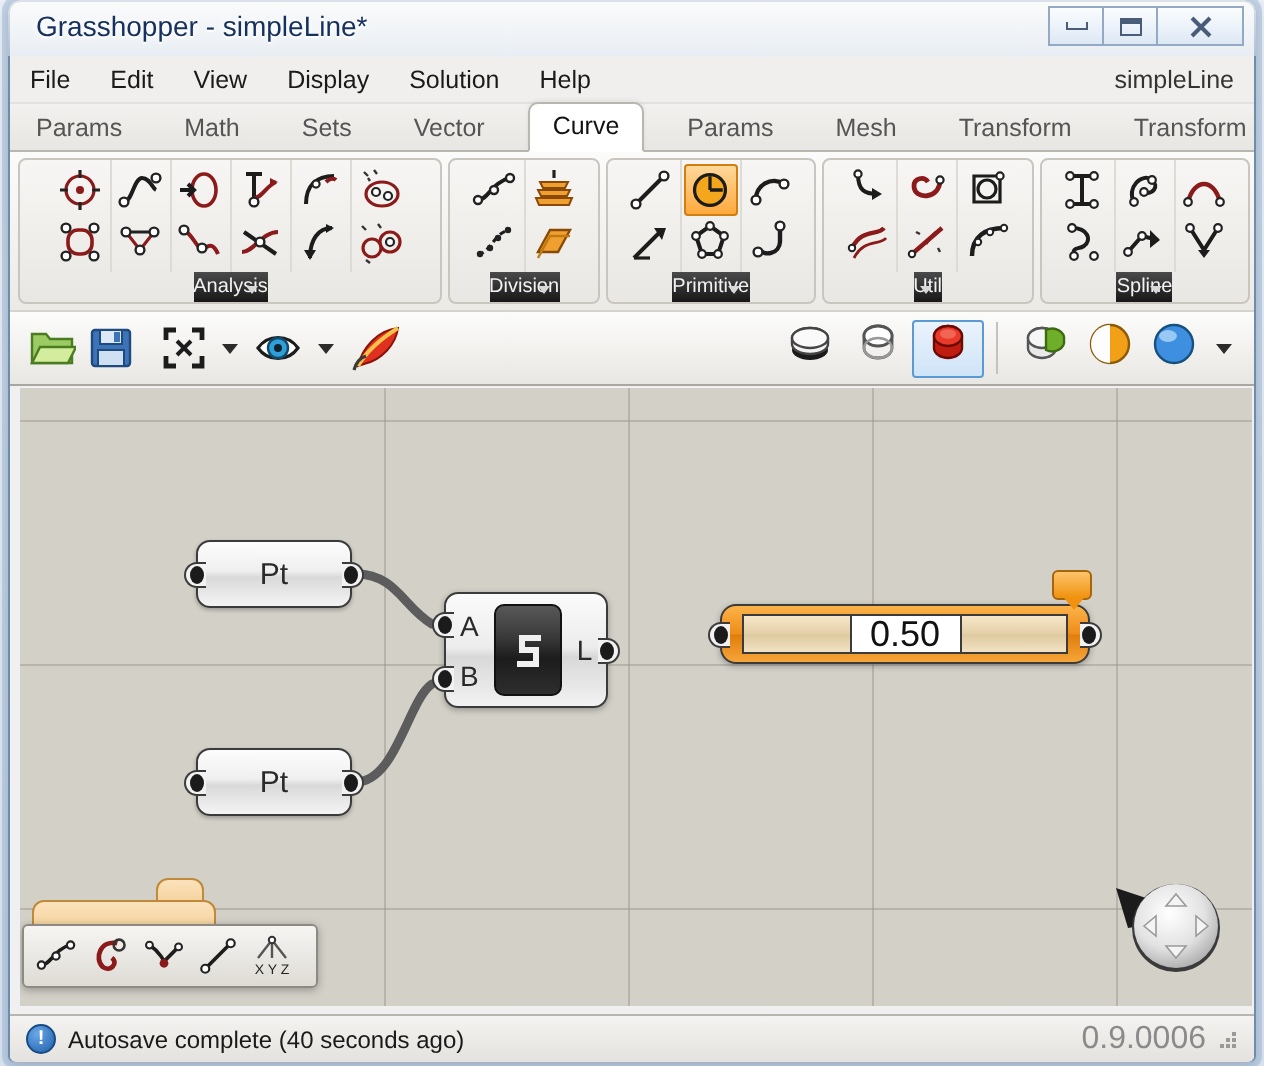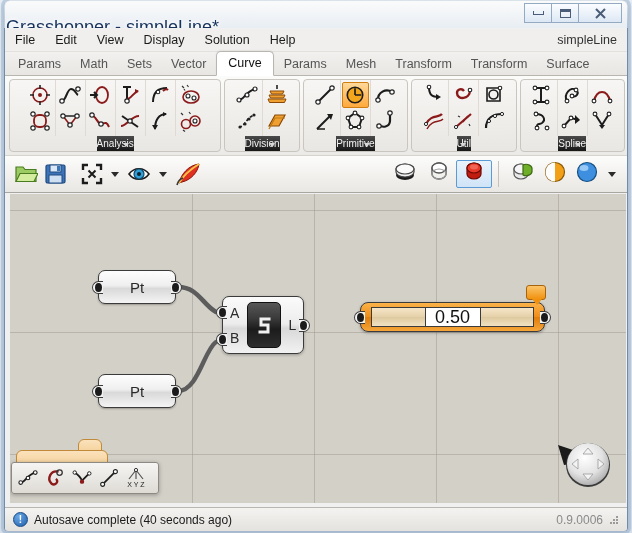--- a/index.html
+++ b/index.html
@@ -37,25 +37,24 @@
   }
 
   
   .titlebar {
     position: absolute; left: 4px; top: 0; right: 4px; height: 28px;
     border-radius: 6px 6px 0 0;
     background: linear-gradient(180deg, rgba(255,255,255,.75), rgba(226,236,247,.55));
     overflow: hidden;
   }
   .title-text {
-    position: absolute; left: 2px; top: 5px;
-    font-size: 18px; color: #15315c;
+    position: absolute; left: 14px; top: 5px;
+    font-size: 14px; color: #15315c;
     text-shadow: 0 0 4px #fff, 0 0 8px #fff, 0 1px 0 #fff;
     white-space: nowrap;
-    margin-top: 12px;
   }
   .winbtns { position: absolute; right: 6px; top: 3px; display: flex; gap: 0; }
   .winbtn {
     width: 28px; height: 20px;
     border: 1px solid #93a9c4;
     background: linear-gradient(180deg,#fbfdff,#dde8f4);
     display: flex; align-items: center; justify-content: center;
     color: #3a4a60; font-size: 12px; line-height: 1;
   }
   .winbtn + .winbtn { margin-left: -1px; }
@@ -76,21 +75,21 @@
   .doc-name {
     position: absolute; right: 10px; top: 4px;
     font-size: 12.5px; color: #333;
   }
 
   
   .tabrow {
     position: absolute; left: 5px; top: 52px; right: 5px; height: 24px;
     background: linear-gradient(180deg,#f2f1ef,#e8e6e2);
     border-bottom: 1px solid #b9b6b0;
-    display: flex; align-items: flex-end; padding-left: 4px;
+    display: flex; align-items: flex-end; padding-left: 4px; gap: 12px;
   }
   .tab {
     font-size: 12.5px; color: #555;
     padding: 3px 9px 4px; margin-right: 1px;
     border-radius: 5px 5px 0 0;
     white-space: nowrap;
   }
   .tab.active {
     background: #fff; color: #111;
     border: 1px solid #b9b6b0; border-bottom: 1px solid #fff;
@@ -303,21 +302,21 @@
   }
   .status-icon {
     width: 15px; height: 15px; border-radius: 50%;
     background: radial-gradient(circle at 35% 30%, #6aa8e8, #1f5fa8);
     border: 1px solid #174b86;
     color: #fff; font-size: 10px; font-weight: bold;
     display: flex; align-items: center; justify-content: center;
     margin-right: 6px;
   }
   .status-text { font-size: 12px; color: #1a1a1a; }
-  .status-version { margin-left: auto; font-size: 12px; color: #8a8a8a; }
+  .status-version { margin-left: auto; font-size: 16px; color: #8a8a8a; }
   .grip { width: 10px; height: 10px; margin-left: 6px; position: relative; }
   .grip i { position: absolute; width: 2px; height: 2px; background: #9a9a9a; }
 </style>
 </head>
 <body>
 
 <div class="desktop"></div>
 
 <div class="window">
   <div class="winborder"></div>

